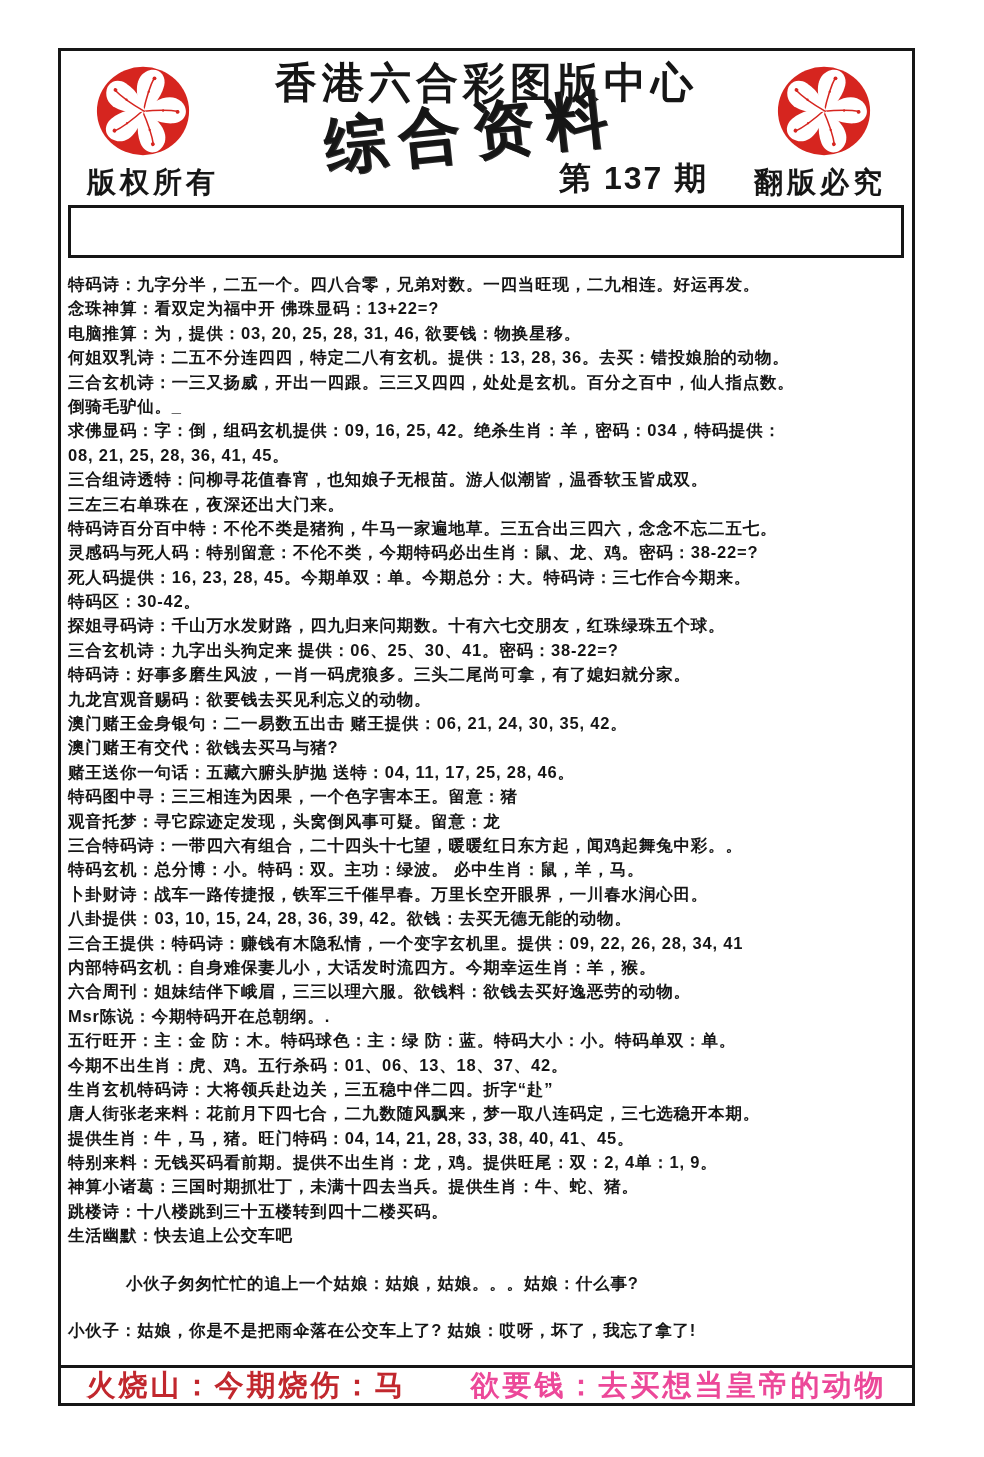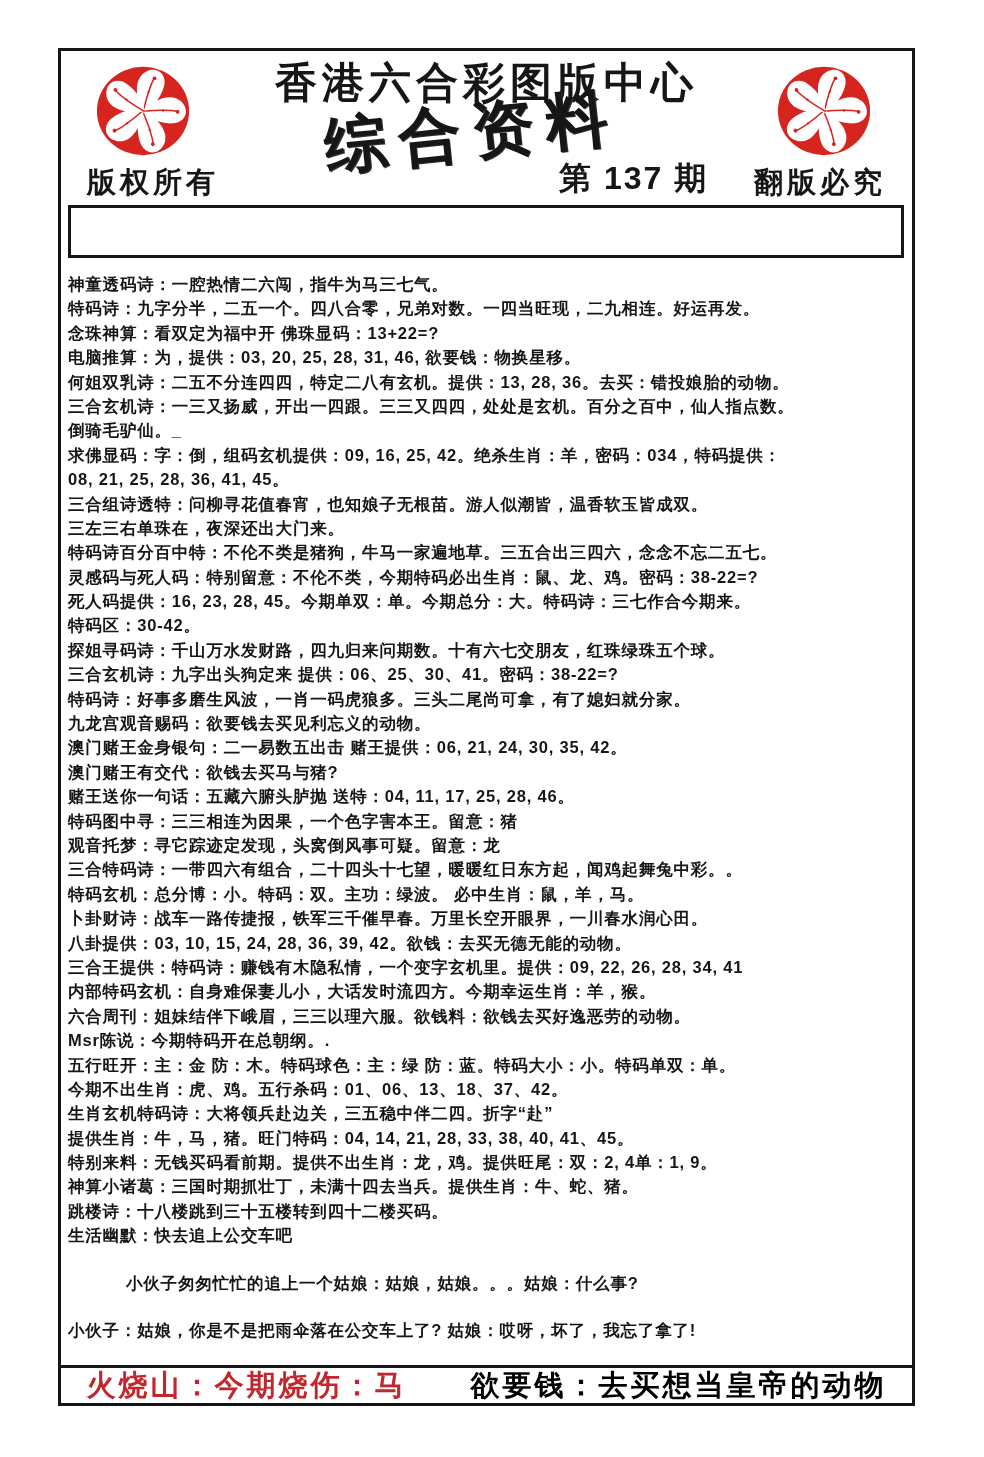--- a/index.html
+++ b/index.html
@@ -80,21 +80,20 @@
 
     <div class="top-title">香港六合彩图版中心</div>
     <div class="main-title">综合资料</div>
     <div class="issue">第 137 期</div>
     <div class="corner cl">版权所有</div>
     <div class="corner cr">翻版必究</div>
 
     <div class="notice"></div>
 
     <div class="bodytext">
-      <div class="bl">神童透码诗：一腔热情二六闯，指牛为马三七气。</div>
       <div class="bl">特码诗：九字分半，二五一个。四八合零，兄弟对数。一四当旺现，二九相连。好运再发。</div>
       <div class="bl">念珠神算：看双定为福中开 佛珠显码：13+22=?</div>
       <div class="bl">电脑推算：为，提供：03, 20, 25, 28, 31, 46, 欲要钱：物换星移。</div>
       <div class="bl">何姐双乳诗：二五不分连四四，特定二八有玄机。提供：13, 28, 36。去买：错投娘胎的动物。</div>
       <div class="bl">三合玄机诗：一三又扬威，开出一四跟。三三又四四，处处是玄机。百分之百中，仙人指点数。</div>
       <div class="bl">倒骑毛驴仙。_</div>
       <div class="bl">求佛显码：字：倒，组码玄机提供：09, 16, 25, 42。绝杀生肖：羊，密码：034，特码提供：</div>
       <div class="bl">08, 21, 25, 28, 36, 41, 45。</div>
       <div class="bl">三合组诗透特：问柳寻花值春宵，也知娘子无根苗。游人似潮皆，温香软玉皆成双。</div>
       <div class="bl">三左三右单珠在，夜深还出大门来。</div>
@@ -115,30 +114,31 @@
       <div class="bl">特码玄机：总分博：小。特码：双。主功：绿波。 必中生肖：鼠，羊，马。</div>
       <div class="bl">卜卦财诗：战车一路传捷报，铁军三千催早春。万里长空开眼界，一川春水润心田。</div>
       <div class="bl">八卦提供：03, 10, 15, 24, 28, 36, 39, 42。欲钱：去买无德无能的动物。</div>
       <div class="bl">三合王提供：特码诗：赚钱有木隐私情，一个变字玄机里。提供：09, 22, 26, 28, 34, 41</div>
       <div class="bl">内部特码玄机：自身难保妻儿小，大话发时流四方。今期幸运生肖：羊，猴。</div>
       <div class="bl">六合周刊：姐妹结伴下峨眉，三三以理六服。欲钱料：欲钱去买好逸恶劳的动物。</div>
       <div class="bl">Msr陈说：今期特码开在总朝纲。.</div>
       <div class="bl">五行旺开：主：金 防：木。特码球色：主：绿 防：蓝。特码大小：小。特码单双：单。</div>
       <div class="bl">今期不出生肖：虎、鸡。五行杀码：01、06、13、18、37、42。</div>
       <div class="bl">生肖玄机特码诗：大将领兵赴边关，三五稳中伴二四。折字“赴”</div>
+      <div class="bl">唐人街张老来料：花前月下四七合，二九数随风飘来，梦一取八连码定，三七选稳开本期。</div>
       <div class="bl">提供生肖：牛，马，猪。旺门特码：04, 14, 21, 28, 33, 38, 40, 41、45。</div>
       <div class="bl">特别来料：无钱买码看前期。提供不出生肖：龙，鸡。提供旺尾：双：2, 4单：1, 9。</div>
       <div class="bl">神算小诸葛：三国时期抓壮丁，未满十四去当兵。提供生肖：牛、蛇、猪。</div>
       <div class="bl">跳楼诗：十八楼跳到三十五楼转到四十二楼买码。</div>
       <div class="bl">生活幽默：快去追上公交车吧</div>
       <div class="bl sp ind">小伙子匆匆忙忙的追上一个姑娘：姑娘，姑娘。。。姑娘：什么事?</div>
       <div class="bl sp">小伙子：姑娘，你是不是把雨伞落在公交车上了? 姑娘：哎呀，坏了，我忘了拿了!</div>
       <div class="bl sp">小伙子：那你现在快去追上公交车吧，它还没走远。</div>
     </div>
 
     <div class="banner">
       <span style="color:#c1272d;">火烧山：今期烧伤：马</span>
-      <span style="color:#000000;margin-left:36px;">欲要钱：去买想当皇帝的动物</span>
+      <span style="color:#ec4899;margin-left:36px;">欲要钱：去买想当皇帝的动物</span>
     </div>
   </div>
 
   <div class="dots">· ·</div>
 </div>
 
 </body></html>

